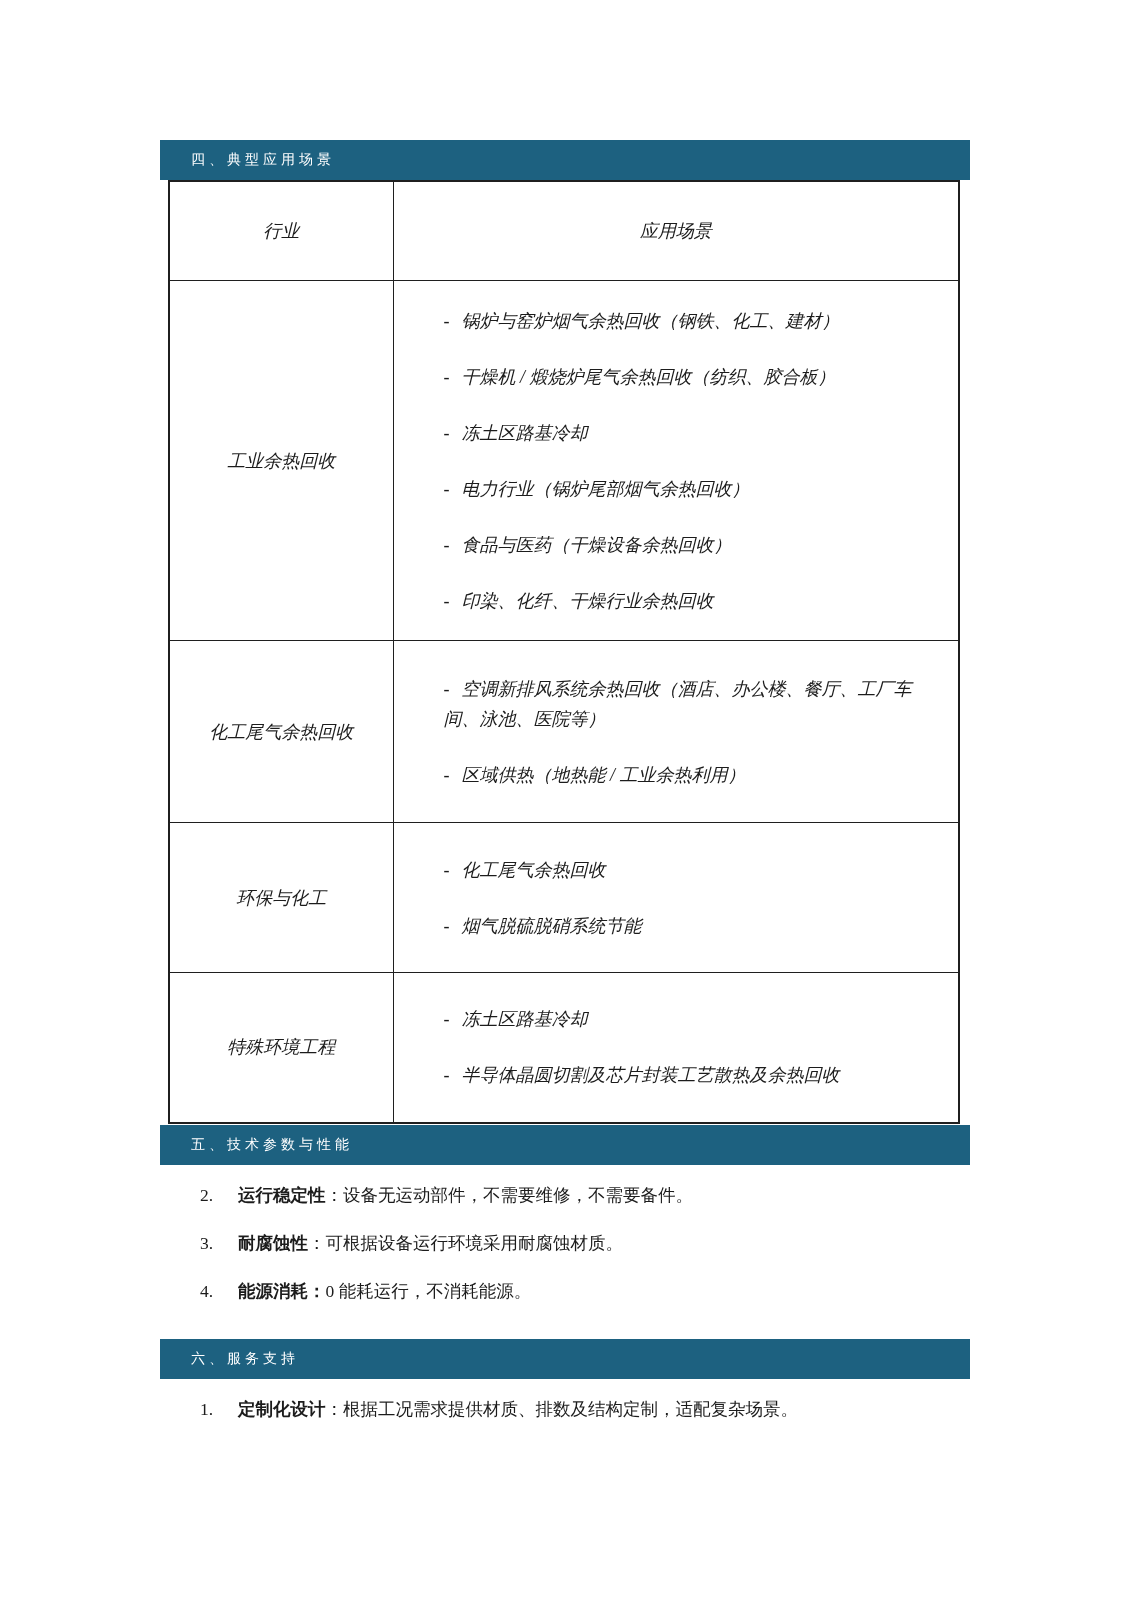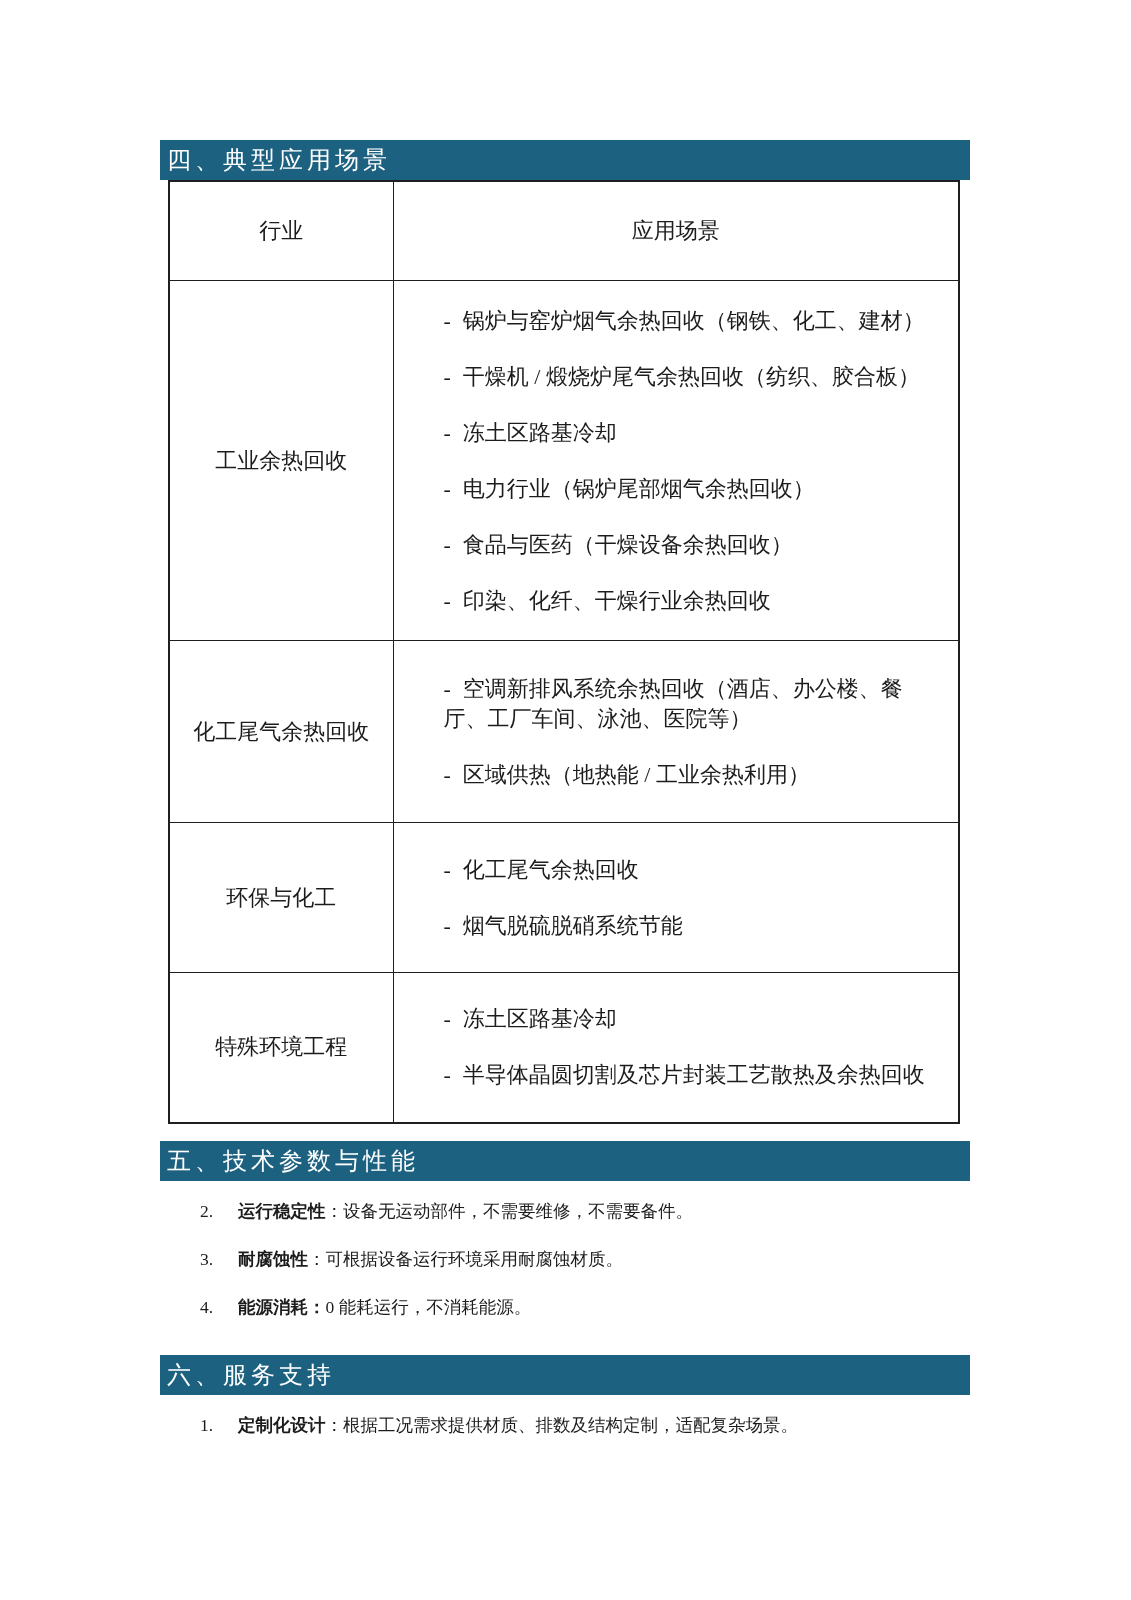--- a/index.html
+++ b/index.html
@@ -21,40 +21,41 @@
     top: 140px;
     width: 810px;
   }
   .section-bar {
     box-sizing: border-box;
     height: 40px;
     background: #1d6180;
     color: #ffffff;
     display: flex;
     align-items: center;
-    padding-left: 7px;
+    padding-left: 31px;
     font-family: "Liberation Sans", "DejaVu Sans", sans-serif;
-    font-size: 24px;
+    font-size: 14px;
     font-weight: 500;
     letter-spacing: 4px;
   }
-  .bar-gap { margin-top: 17px; }
+  .bar-gap { margin-top: 1px; }
   .bar-gap-lg { margin-top: 16px; text-align: center; }
 
   .app-table {
     border-collapse: collapse;
     table-layout: fixed;
     width: 792px;
     margin-left: 8px;
     border: 2px solid #1f1f1f;
   }
   .app-table th, .app-table td {
     border: 1.5px solid #1f1f1f;
-    font-size: 22px;
+    font-size: 18px;
     vertical-align: middle;
+    font-style: italic;
   }
   .app-table col.c1 { width: 224px; }
   .app-table thead th {
     height: 96px;
     font-weight: normal;
     text-align: center;
   }
   .app-table tbody tr:nth-child(1) { height: 360px; }
   .app-table tbody tr:nth-child(2) { height: 182px; }
   .app-table tbody tr:nth-child(3) { height: 150px; }

